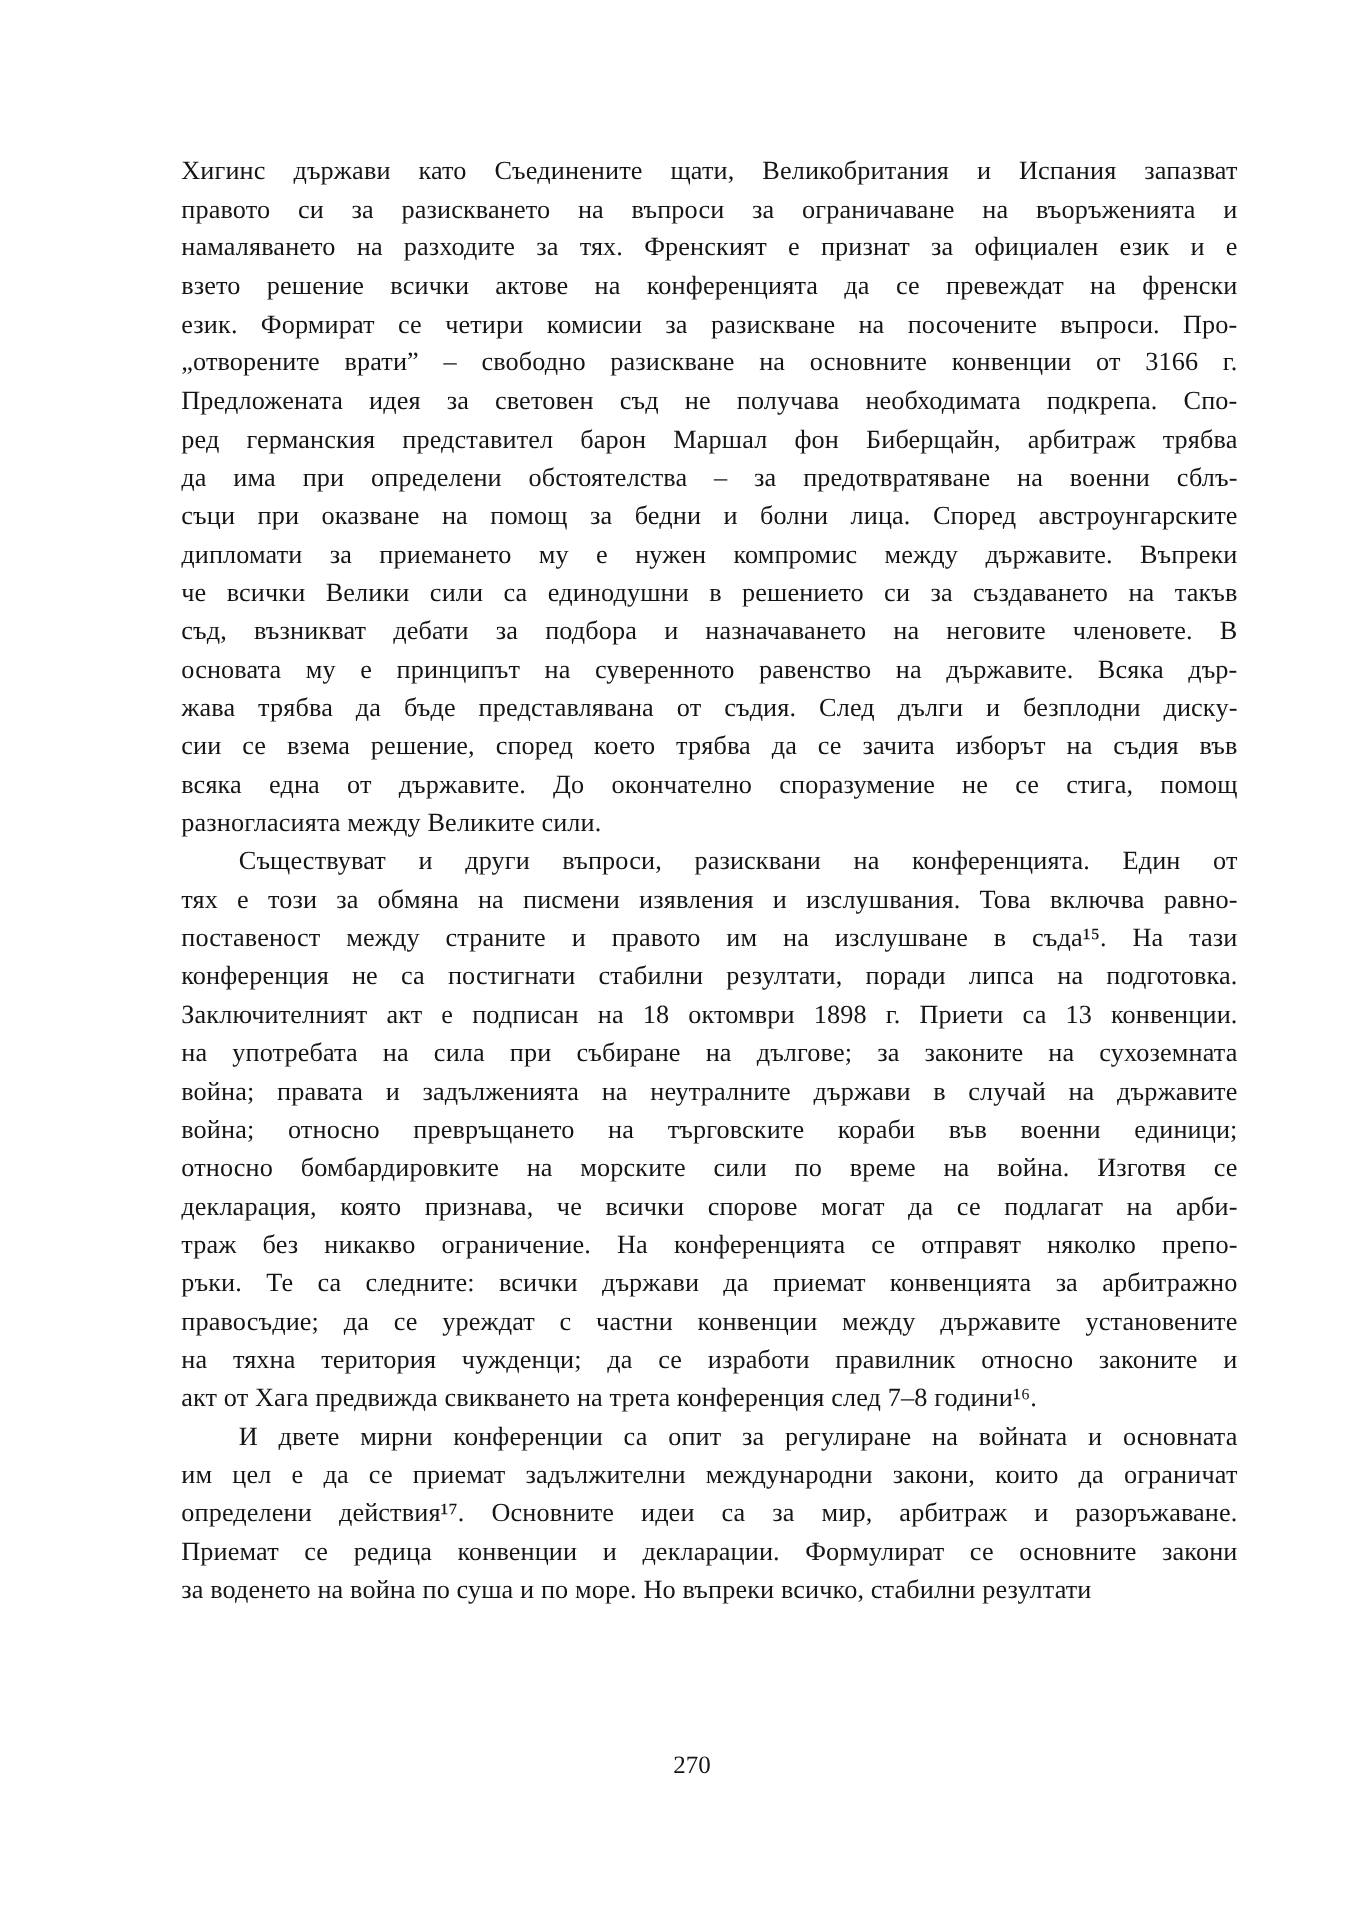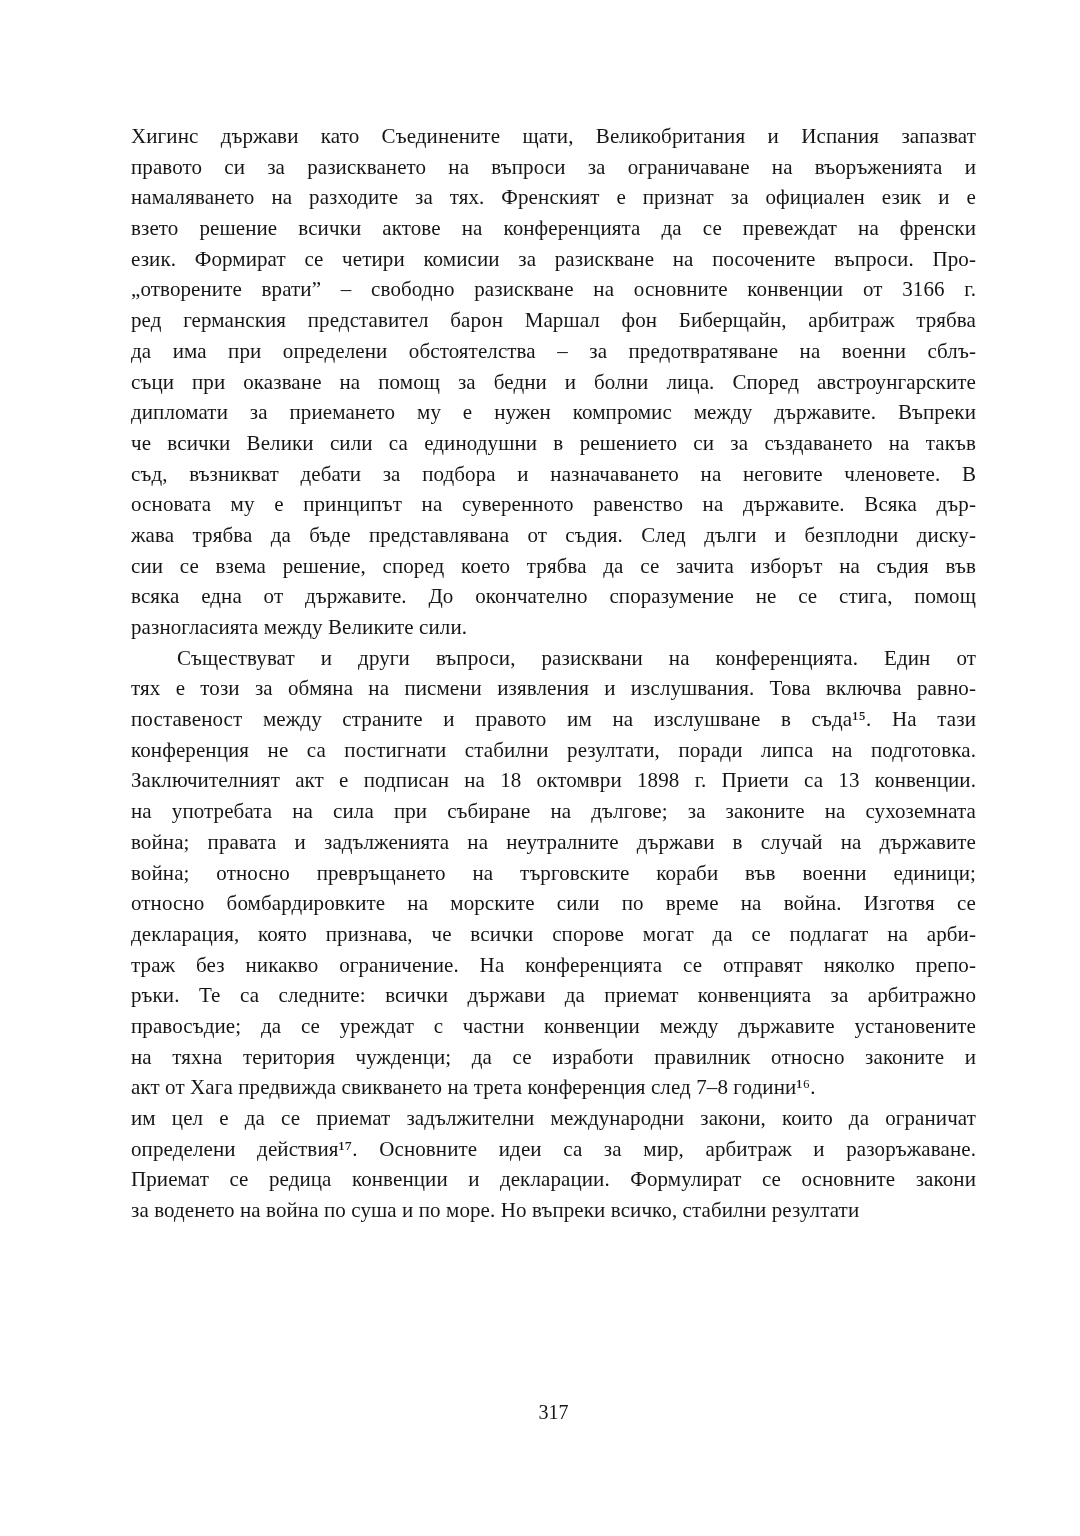--- a/index.html
+++ b/index.html
@@ -15,21 +15,21 @@
   }
   .page {
     position: relative;
     width: 1080px;
     height: 1536px;
     background: #ffffff;
     overflow: hidden;
   }
   .text-block {
     position: absolute;
-    left: 131px;
+    left: 145px;
     top: 121px;
     width: 845px;
   }
   .paragraph {
     margin: 0;
     padding: 0;
   }
   .line {
     height: 30.7px;
     line-height: 30.7px;
@@ -61,20 +61,21 @@
 
 <div class="page">
   <div class="text-block">
       <div class="paragraph">
         <div class="line">Хигинс държави като Съединените щати, Великобритания и Испания запазват</div>
         <div class="line">правото си за разискването на въпроси за ограничаване на въоръженията и</div>
         <div class="line">намаляването на разходите за тях. Френският е признат за официален език и е</div>
         <div class="line">взето решение всички актове на конференцията да се превеждат на френски</div>
         <div class="line">език. Формират се четири комисии за разискване на посочените въпроси. Про-</div>
         <div class="line">„отворените врати” – свободно разискване на основните конвенции от 3166 г.</div>
+        <div class="line">Предложената идея за световен съд не получава необходимата подкрепа. Спо-</div>
         <div class="line">ред германския представител барон Маршал фон Биберщайн, арбитраж трябва</div>
         <div class="line">да има при определени обстоятелства – за предотвратяване на военни сблъ-</div>
         <div class="line">съци при оказване на помощ за бедни и болни лица. Според австроунгарските</div>
         <div class="line">дипломати за приемането му е нужен компромис между държавите. Въпреки</div>
         <div class="line">че всички Велики сили са единодушни в решението си за създаването на такъв</div>
         <div class="line">съд, възникват дебати за подбора и назначаването на неговите членовете. В</div>
         <div class="line">основата му е принципът на суверенното равенство на държавите. Всяка дър-</div>
         <div class="line">жава трябва да бъде представлявана от съдия. След дълги и безплодни диску-</div>
         <div class="line">сии се взема решение, според което трябва да се зачита изборът на съдия във</div>
         <div class="line">всяка една от държавите. До окончателно споразумение не се стига, помощ</div>
@@ -91,20 +92,21 @@
         <div class="line">война; относно превръщането на търговските кораби във военни единици;</div>
         <div class="line">относно бомбардировките на морските сили по време на война. Изготвя се</div>
         <div class="line">декларация, която признава, че всички спорове могат да се подлагат на арби-</div>
         <div class="line">траж без никакво ограничение. На конференцията се отправят няколко препо-</div>
         <div class="line">ръки. Те са следните: всички държави да приемат конвенцията за арбитражно</div>
         <div class="line">правосъдие; да се уреждат с частни конвенции между държавите установените</div>
         <div class="line">на тяхна територия чужденци; да се изработи правилник относно законите и</div>
         <div class="line last">акт от Хага предвижда свикването на трета конференция след 7–8 години¹⁶.</div>
       </div>
       <div class="paragraph">
+        <div class="line indent">И двете мирни конференции са опит за регулиране на войната и основната</div>
         <div class="line">им цел е да се приемат задължителни международни закони, които да ограничат</div>
         <div class="line">определени действия¹⁷. Основните идеи са за мир, арбитраж и разоръжаване.</div>
         <div class="line">Приемат се редица конвенции и декларации. Формулират се основните закони</div>
         <div class="line last">за воденето на война по суша и по море. Но въпреки всичко, стабилни резултати</div>
       </div>
     </div>
-  <div class="page-number">317</div>
+  <div class="page-number">270</div>
 </div>
 
 </body></html>

